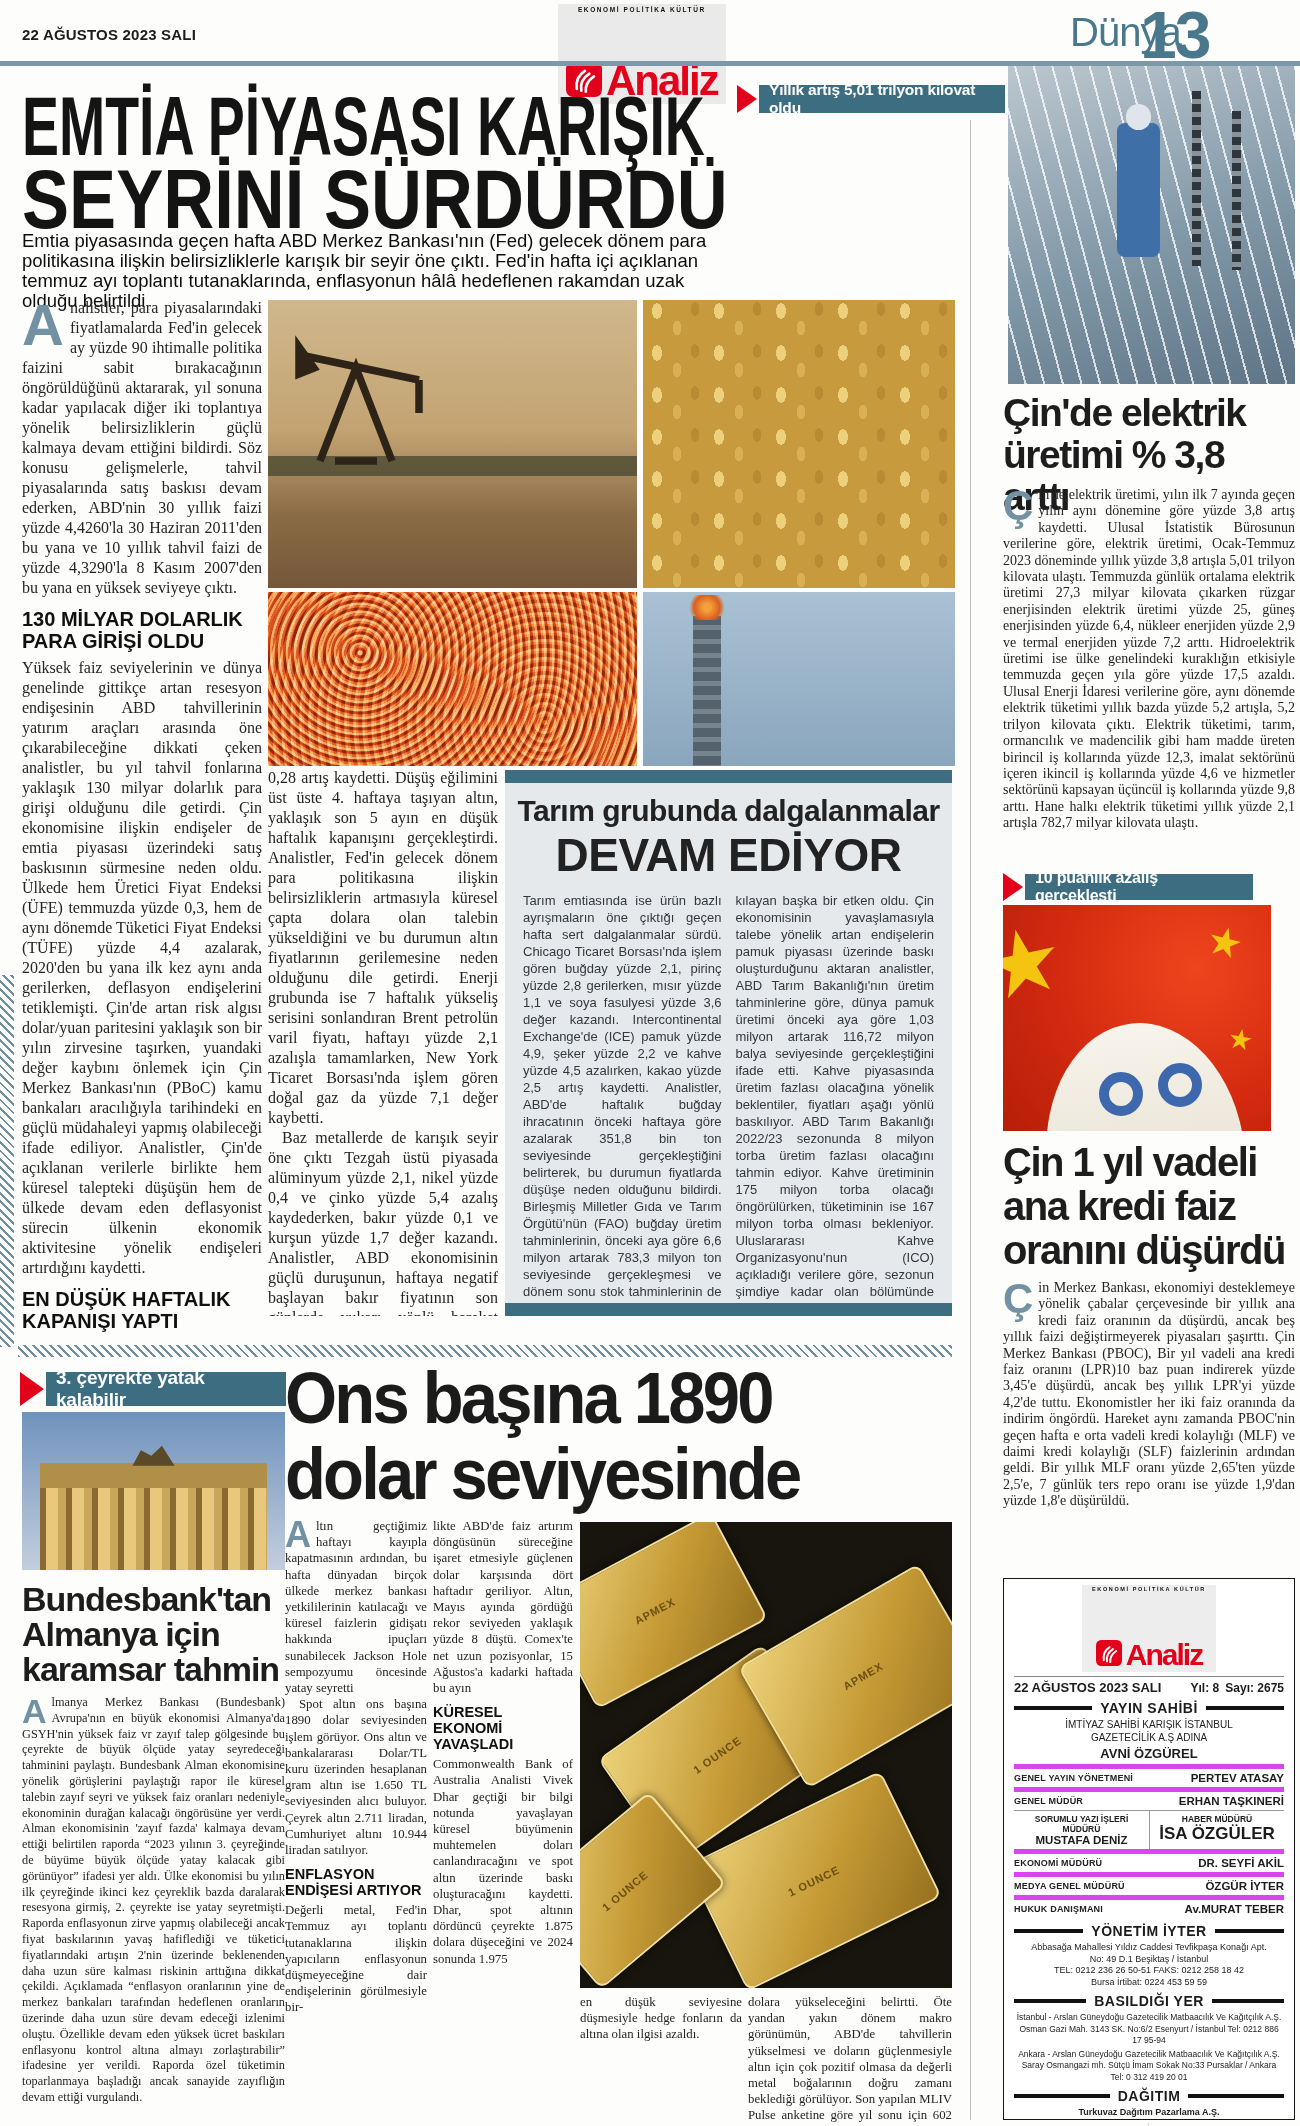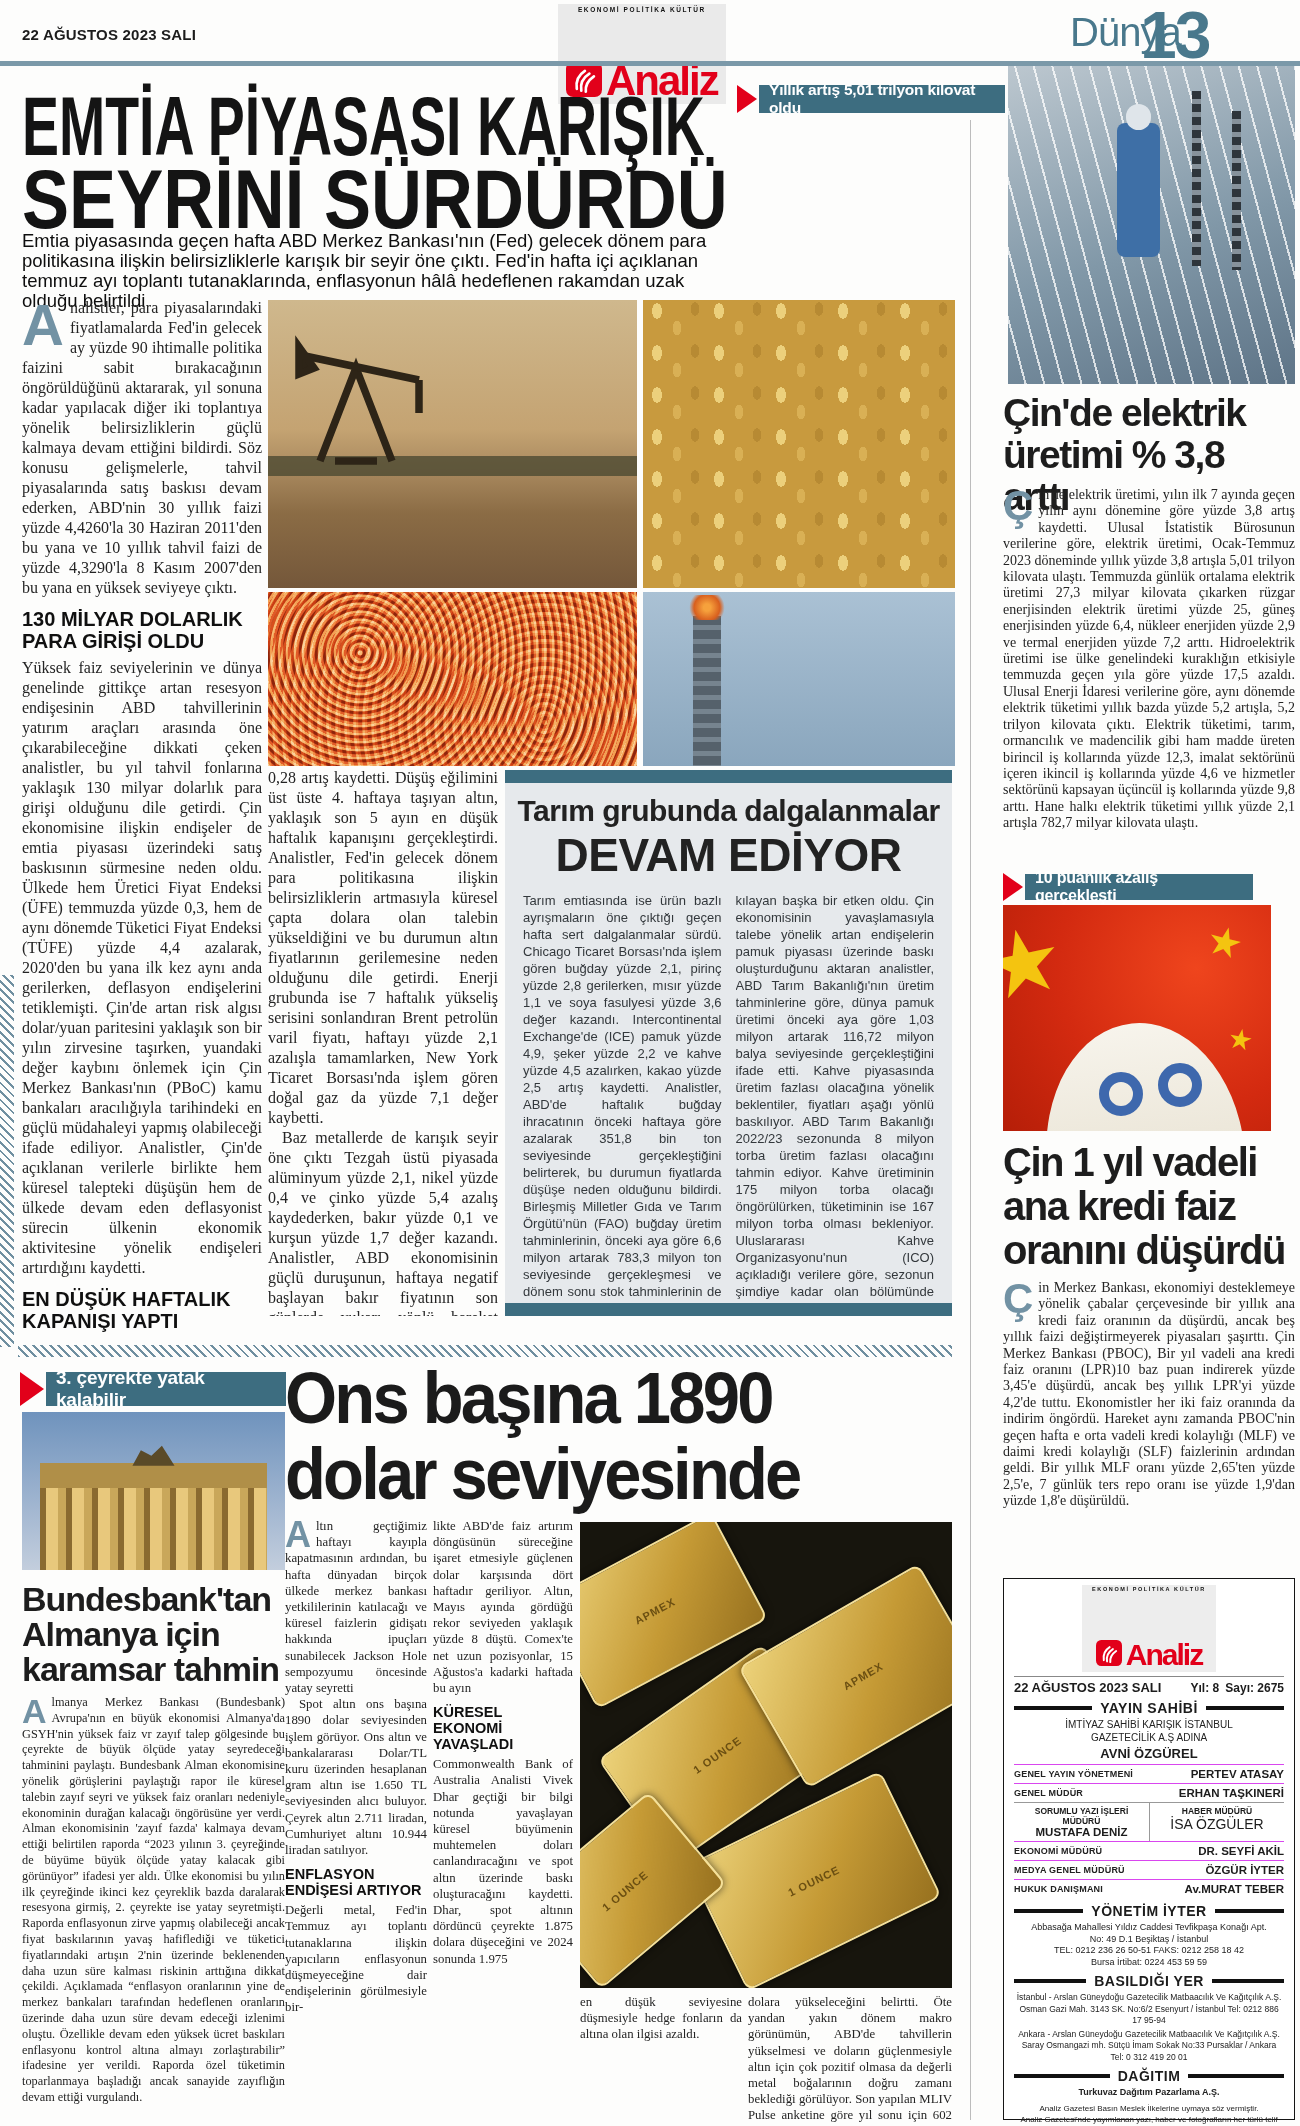--- a/index.html
+++ b/index.html
@@ -78,21 +78,21 @@
   
   .masthead { border:1.5px solid #151515; background:#fff; padding:6px 10px 4px; display:flex; flex-direction:column; }
   .mh-daterow { display:flex; justify-content:space-between; align-items:baseline; border-top:1px solid #888; margin-top:4px; padding-top:3px; }
   .mh-date { font-weight:700; font-size:13px; }
   .mh-yr { font-size:11px; } .mh-yr b { font-size:12px; }
   .mh-sec { display:flex; align-items:center; gap:8px; margin:5px 0 3px; }
   .mh-sec .bar { flex:1; height:4px; background:#111; }
   .mh-sec span { font-weight:700; font-size:14px; letter-spacing:.5px; }
   .mh-center { text-align:center; font-size:10px; line-height:12.5px; color:#222; }
   .mh-owner { text-align:center; font-weight:700; font-size:13px; margin:2px 0 3px; }
-  .mh-role { display:flex; justify-content:space-between; align-items:center; border-top:1px solid #d946ef; padding:3px 0; }
+  .mh-role { display:flex; justify-content:space-between; align-items:center; border-top:5px solid #d946ef; padding:3px 0; }
   .mh-role .lbl { font-size:9px; font-weight:700; letter-spacing:.2px; color:#222; }
   .mh-role .nm { font-size:11.5px; font-weight:700; }
   .mh-role2 { display:flex; border-top:1px solid #999; }
   .mh-role2 .cell { width:50%; padding:3px 4px; text-align:center; }
   .mh-role2 .cell + .cell { border-left:1px solid #999; }
   .mh-small { font-size:9px; line-height:11.5px; text-align:center; color:#222; }
   .mh-foot { display:flex; justify-content:space-between; border-top:1px solid #555; margin-top:4px; padding-top:3px; }
   .mh-foot div { font-size:9.5px; font-weight:700; line-height:12px; }
   .goldbar { position:absolute; border-radius:9px; background:linear-gradient(135deg,#ecd27a,#c59a35 55%,#97711f);
              border:2px solid #f4e09a; box-shadow:0 0 8px rgba(0,0,0,.6); display:flex; align-items:center; justify-content:center; }
@@ -337,21 +337,21 @@
         <span class="lbl">GENEL MÜDÜR</span>
         <span class="nm">ERHAN TAŞKINERİ</span>
       </div>
     <div class="mh-role2">
       <div class="cell">
           <div class="lbl" style="font-size:8.5px;font-weight:700;">SORUMLU YAZI İŞLERİ MÜDÜRÜ</div>
           <div class="nm" style="font-size:11.5px;font-weight:700;">MUSTAFA DENİZ</div>
         </div>
       <div class="cell">
           <div class="lbl" style="font-size:8.5px;font-weight:700;">HABER MÜDÜRÜ</div>
-          <div class="nm" style="font-size:14px;font-weight:400;">İSA ÖZGÜLER</div>
+          <div class="nm" style="font-size:17px;font-weight:700;">İSA ÖZGÜLER</div>
         </div>
     </div>
     <div class="mh-role">
         <span class="lbl">EKONOMİ MÜDÜRÜ</span>
         <span class="nm">DR. SEYFİ AKİL</span>
       </div>
     <div class="mh-role">
         <span class="lbl">MEDYA GENEL MÜDÜRÜ</span>
         <span class="nm">ÖZGÜR İYTER</span>
       </div>

